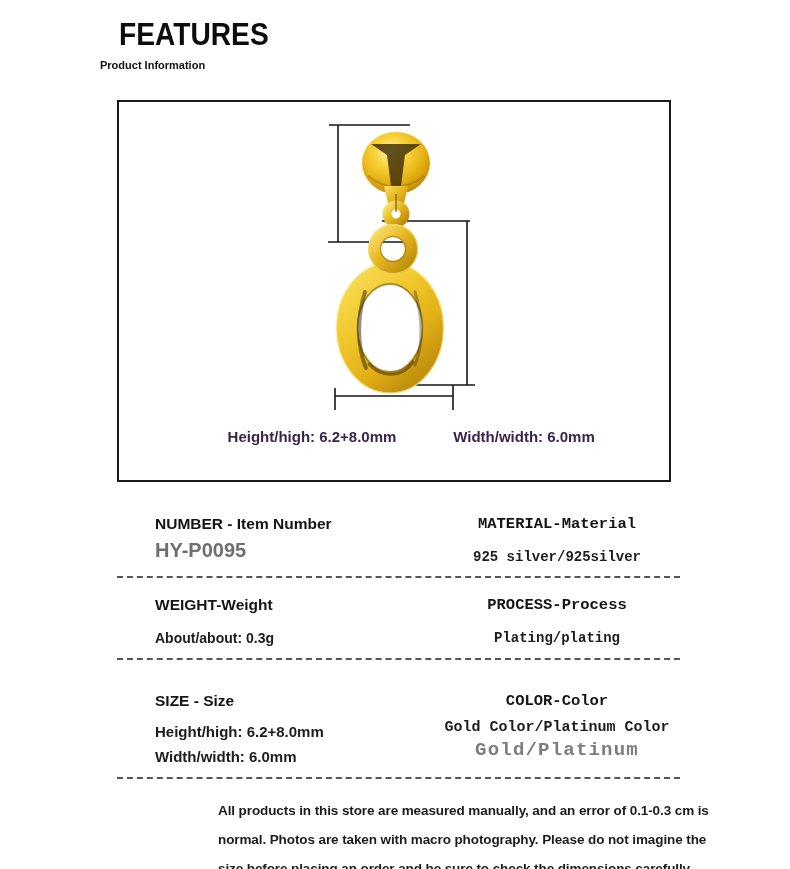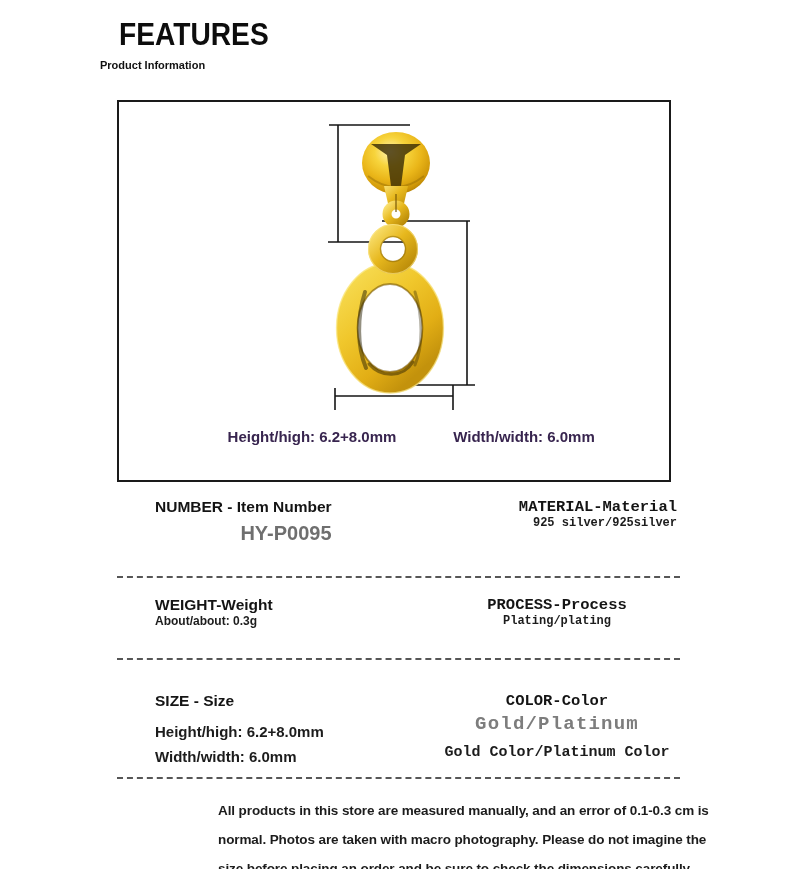--- a/index.html
+++ b/index.html
@@ -28,25 +28,25 @@
   .dim-label.height{left:53px;width:280px;}
   .dim-label.width{left:305px;width:200px;}
   .spec-table{position:absolute;left:117px;top:482px;width:563px;}
   .spec-row{position:relative;border-bottom:2px dashed #565656;}
   .row-1{height:94px;}
   .row-2{height:80px;}
   .row-3{height:117px;}
   .cell{position:absolute;}
   .cell.left{left:38px;text-align:left;}
   .cell.right{left:320px;width:240px;text-align:center;font-family:Liberation Mono, monospace;}
-  .row-1 .cell{top:16px;text-align:right;}
+  .row-1 .cell{top:33px;}
   .row-2 .cell{top:18px;}
   .row-3 .cell{top:32px;}
   .spec-header{font-size:15.5px;font-weight:700;color:#141414;white-space:nowrap;}
-  .spec-value{font-size:12px;font-weight:700;color:#1c1c1c;margin-top:0;white-space:nowrap;}
+  .spec-value{font-size:14px;font-weight:700;color:#1c1c1c;margin-top:16px;white-space:nowrap;}
   .spec-value.item-number{font-size:20px;font-weight:700;color:#6f6f6f;margin-top:6px;}
   .spec-value.size-line{font-size:15px;margin-top:9px;line-height:25px;}
   .spec-value.size-line .line{display:block;}
   .spec-value.color-line1{font-size:15px;margin-top:9px;}
   .spec-value.color-line2{font-size:19px;font-weight:600;color:#7d7d7d;
     letter-spacing:1.2px;margin-top:3px;}
   .disclaimer{
     position:absolute;left:218px;top:796px;width:515px;margin:0;
     font-size:13.5px;font-weight:700;line-height:29px;color:#1c1c1c;
     letter-spacing:-0.1px;
@@ -158,22 +158,22 @@
     <div class="spec-row row-3">
       <div class="cell left">
         <div class="spec-header">SIZE - Size</div>
         <div class="spec-value size-line">
           <span class="line">Height/high: 6.2+8.0mm</span>
           <span class="line">Width/width: 6.0mm</span>
         </div>
       </div>
       <div class="cell right">
         <div class="spec-header">COLOR-Color</div>
+        <div class="spec-value color-line1">Gold Color/Platinum Color</div>
         <div class="spec-value color-line2">Gold/Platinum</div>
-        <div class="spec-value color-line1">Gold Color/Platinum Color</div>
       </div>
     </div>
 
   </div>
 
   <p class="disclaimer">All products in this store are measured manually, and an error of 0.1-0.3 cm is normal. Photos are taken with macro photography. Please do not imagine the size before placing an order and be sure to check the dimensions carefully.</p>
 
 </div>
 
 </body></html>

